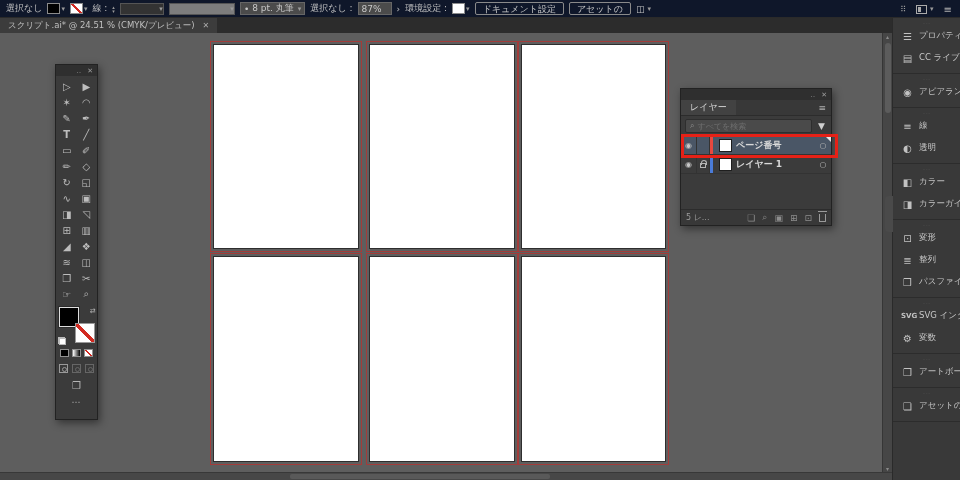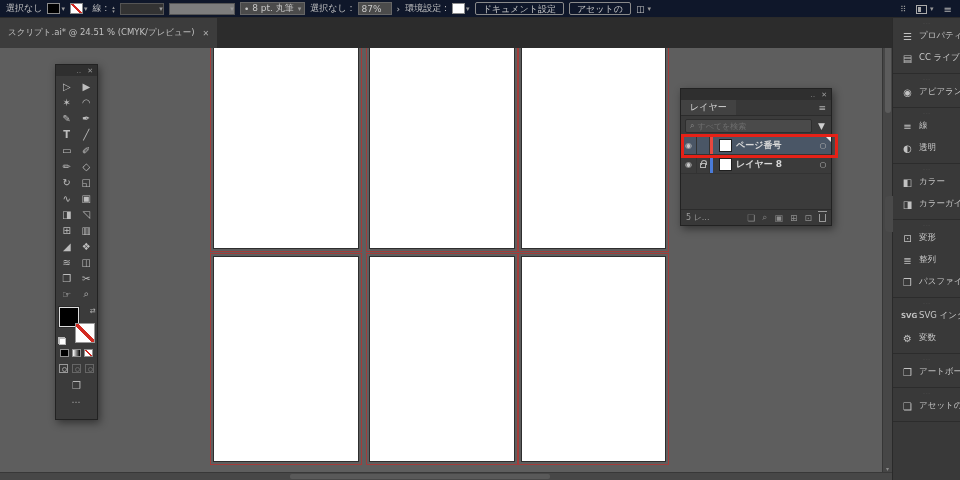--- a/index.html
+++ b/index.html
@@ -23,21 +23,21 @@
   .dd-wide { width:66px; height:12px; background:#7d7d7d; border:1px solid #555; display:inline-flex; align-items:center; justify-content:flex-end; }
   .dd-brush { height:13px; background:#4b4b4b; border:1px solid #666; display:inline-flex; align-items:center; gap:3px; padding:0 3px; white-space:nowrap; }
   .field { height:13px; background:#4b4b4b; border:1px solid #666; padding:0 3px; display:inline-flex; align-items:center; min-width:34px; }
   .cb-btn { height:13px; border:1px solid #8a8a8a; border-radius:2px; background:transparent;
     color:#c8c8c8; font-size:9px; padding:0 7px; white-space:nowrap; font-family:inherit; }
   .cb-right { position:absolute; right:8px; top:0; height:18px; display:flex; align-items:center; gap:10px; }
   .ws-icon { width:11px; height:9px; border:1px solid #aaa; position:relative; display:inline-block; }
   .ws-icon::before { content:""; position:absolute; left:1px; top:1px; bottom:1px; width:3px; background:#aaa; }
 
   
-  .tab-strip { position:absolute; top:18px; left:0; width:892px; height:30px; background:#2c2c2c;
+  .tab-strip { position:absolute; top:18px; left:0; width:892px; height:15px; background:#2c2c2c;
     display:flex; align-items:stretch; z-index:10; }
   .doc-tab { background:#3c3c3c; display:flex; align-items:center; gap:8px; padding:0 8px; font-size:8.5px; color:#c0c0c0; }
   .tab-close { color:#aaa; font-size:8px; }
 
   
   .canvas { position:absolute; top:33px; left:0; width:882px; height:439px; background:#5e5e5e; overflow:hidden; }
   .artboard { position:absolute; background:#fff; border:1px solid #2e2e2e; }
   .artboard::before { content:""; position:absolute; inset:-4px; border:1px solid #a23c3a; pointer-events:none; }
   .vscroll { position:absolute; top:33px; left:882px; width:10px; height:439px; background:#464646;
     border-left:1px solid #363636; display:flex; flex-direction:column; align-items:center; justify-content:space-between; font-size:6px; color:#8a8a8a; }
@@ -283,21 +283,21 @@
       <span class="lr-target">○</span>
       <span class="lr-corner"></span>
     </div>
     <div class="layer-row">
       <span class="lr-eye">◉</span>
       <span class="lr-lock">
           <span class="lock-glyph"></span>
         </span>
       <span class="lr-colorbar" style="background:#4a7bd8"></span>
       <span class="lr-thumb"></span>
-      <span class="lr-name">レイヤー 8</span>
+      <span class="lr-name">レイヤー 1</span>
       <span class="lr-target">○</span>
     </div>
     <div class="lp-spacer"></div>
     <div class="lp-bottom">
       <span>5 レ...</span>
       <span style="flex:1"></span>
       <span class="lp-bicon">❏</span>
       <span class="lp-bicon">⌕</span>
       <span class="lp-bicon">▣</span>
       <span class="lp-bicon">⊞</span>

